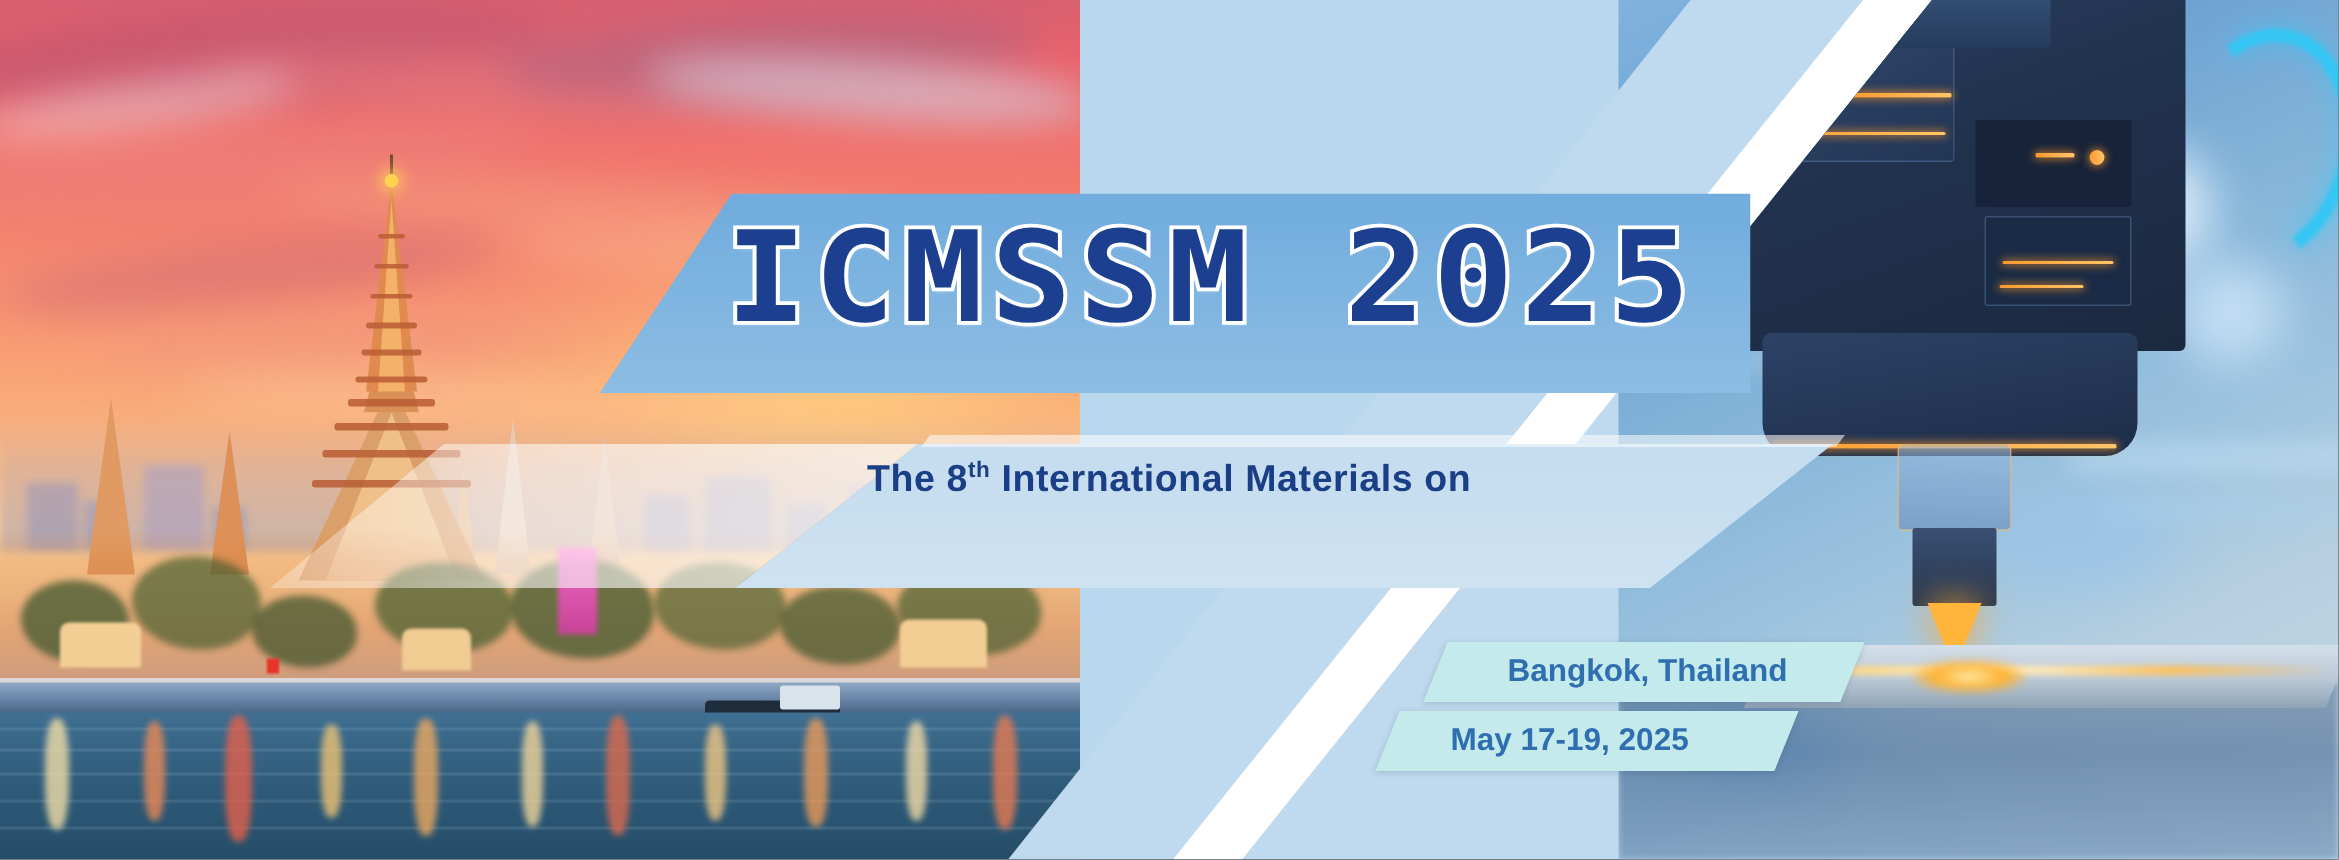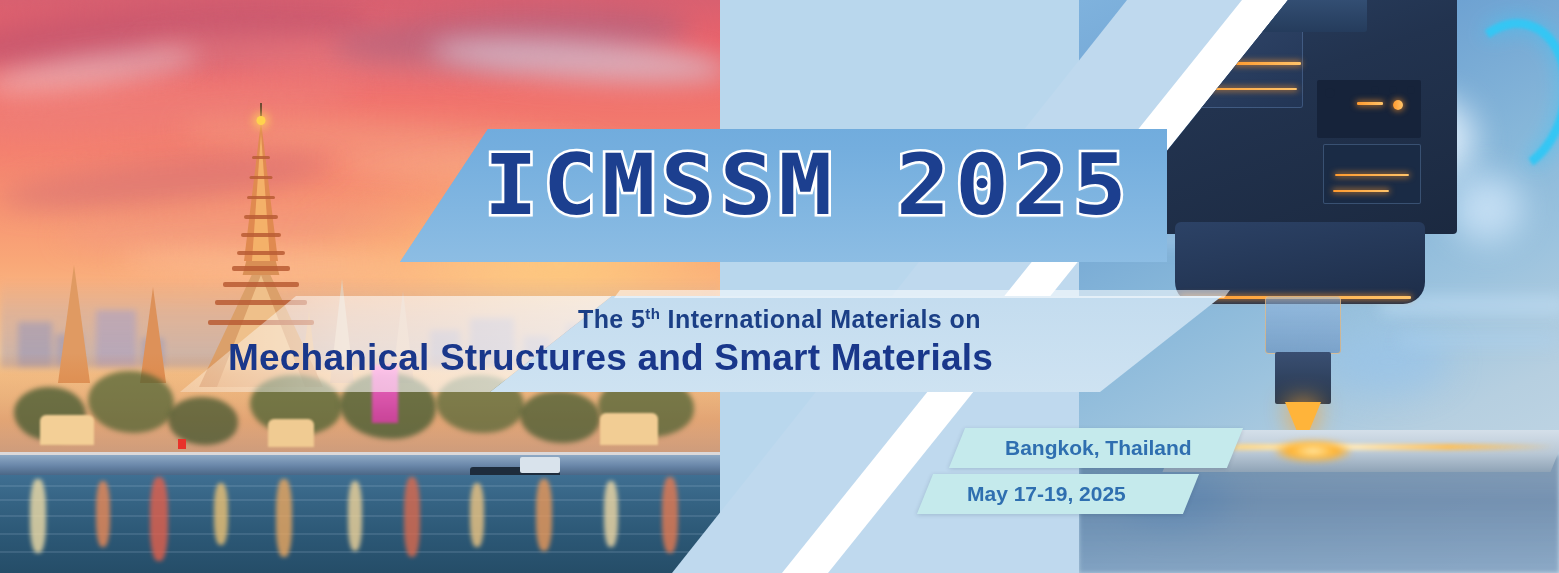--- a/index.html
+++ b/index.html
@@ -495,24 +495,23 @@
   <div class="title-nose"></div>
   <div class="title-band"></div>
 
   <div class="sub-wash"></div>
   <div class="sub-band"></div>
   <div class="sub-edge"></div>
 
   <div class="main-title">ICMSSM 2025</div>
 
   <div class="subtitle-small">
-    <span>The 5</span><sup>th</sup><span> International Materials on</span>
+    <span>The 8</span><sup>th</sup><span> International Materials on</span>
   </div>
 
-  <div class="subtitle-large">Mechanical Structures and Smart Materials</div>
 
   <div class="badge badge-location">
     <span>Bangkok, Thailand</span>
   </div>
   <div class="badge badge-date">
     <span>May 17-19, 2025</span>
   </div>
 
 </div>
 

